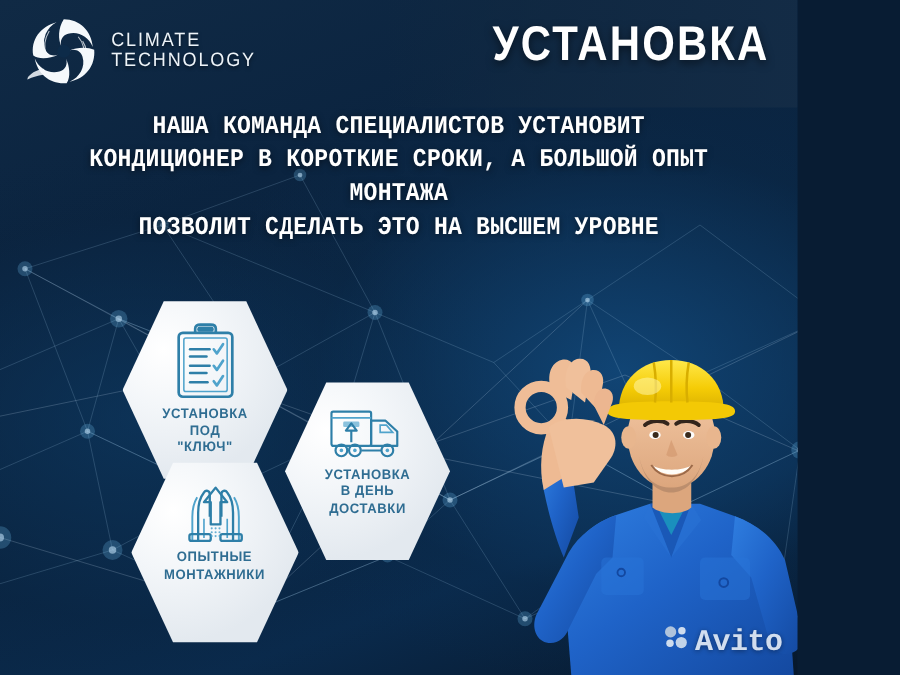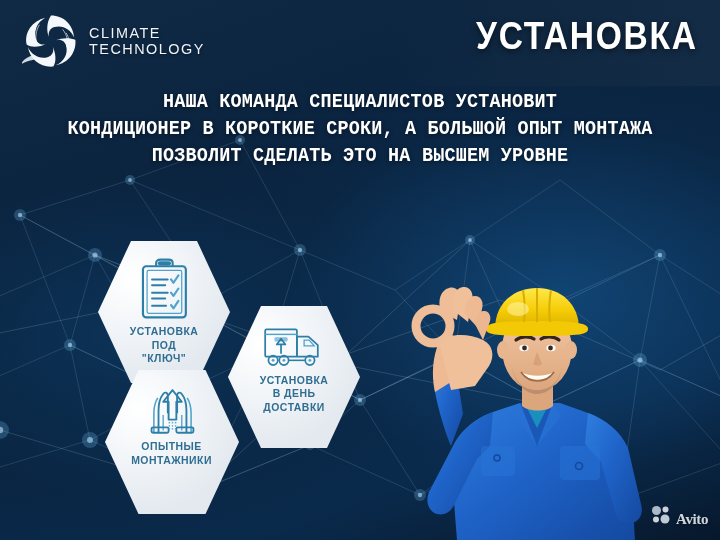--- a/index.html
+++ b/index.html
@@ -5,21 +5,21 @@
   * { margin:0; padding:0; box-sizing:border-box; }
   html, body {
     width:720px; height:540px;
     font-family:"Liberation Sans", sans-serif;
     overflow:hidden;
     background:#081c33;
   }
 
   #poster {
     position:relative;
-    width:720px; height:540px;
+    width:638px; height:540px;
     overflow:hidden;
     background:
       radial-gradient(ellipse 70% 60% at 78% 55%, rgba(18,74,125,0.85) 0%, rgba(10,44,78,0.25) 55%, rgba(8,28,51,0) 78%),
       radial-gradient(ellipse 60% 50% at 18% 62%, rgba(13,56,96,0.70) 0%, rgba(9,34,60,0.15) 60%, rgba(8,28,51,0) 82%),
       linear-gradient(160deg, #102a45 0%, #0b2440 28%, #0a2542 55%, #0a2a4c 78%, #07182c 100%);
   }
 
   
   .plexus { position:absolute; inset:0; width:720px; height:540px; }
   .plexus .ln { stroke:#9fc6e4; stroke-width:.55; opacity:.30; fill:none; }
@@ -117,23 +117,23 @@
   .worker { position:absolute; left:385px; top:214px; width:310px; height:326px; z-index:4; }
 
   
   .avito {
     position:absolute; right:12px; bottom:12px;
     display:flex; align-items:center; gap:5px;
     opacity:.85; z-index:9;
   }
   .avito-dots { width:20px; height:20px; flex:0 0 20px; }
   .avito-text {
-    color:#f2f6fa; font-size:15px; font-weight:700;
+    color:#f2f6fa; font-size:24px; font-weight:700;
     letter-spacing:-.4px;
-    font-family:Liberation Serif, serif;
+    font-family:Liberation Mono, monospace;
     text-shadow:0 1px 4px rgba(0,0,0,.5);
     margin-top:10px;
   }
 </style>
 </head>
 <body>
 
 <div id="poster">
 
   <svg class="plexus" viewBox="0 0 720 540" preserveAspectRatio="none">

